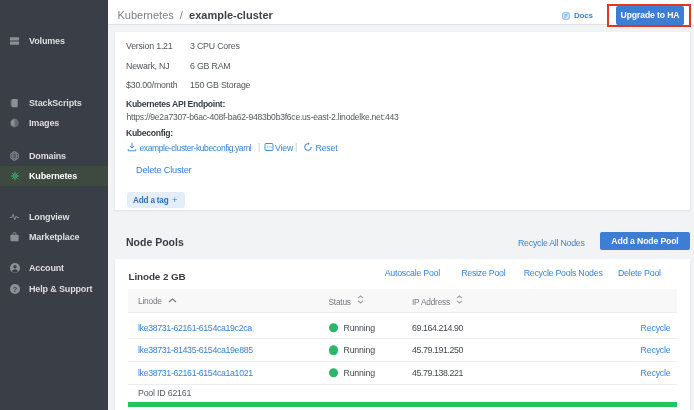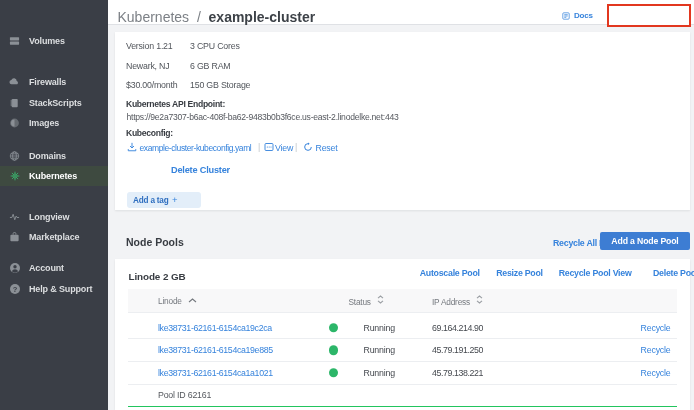--- a/index.html
+++ b/index.html
@@ -11,76 +11,70 @@
   #sidebar { left:0; top:0; width:108px; height:410px; background:#3a3e46; }
   .sitem { position:absolute; left:0; width:108px; height:20px; }
   .sitem .lab { position:absolute; left:29px; top:50%; transform:translateY(-50%);
     font-size:9px; font-weight:700; color:#dcdee0; letter-spacing:-0.15px; white-space:nowrap; }
   .sitem svg { position:absolute; left:9px; top:50%; transform:translateY(-50%); }
   .sitem.active { background:#3e4a40; }
   .sitem.active .lab { color:#fff; }
 
   
   #topbar { left:108px; top:0; width:586px; height:25px; background:#fff; border-bottom:1px solid #dfe1e5; }
-  .crumb { position:absolute; left:9.5px; top:8.5px; font-size:14px; color:#7c8086; white-space:nowrap; }
+  .crumb { position:absolute; left:9.5px; top:8.5px; font-size:11px; color:#7c8086; white-space:nowrap; }
   .crumb b { color:#3d4248; font-weight:700; }
   .docs { position:absolute; left:466px; top:10.5px; font-size:8px; font-weight:700; color:#3683dc; letter-spacing:-0.2px; }
   .redbox { position:absolute; left:499px; top:3.5px; width:84px; height:23px; border:2px solid #e2371f; background:#fff; }
   .bluebtn { position:absolute; background:#3d7dd3; color:#fff; font-weight:700; text-align:center; border-radius:2px; }
   #upg { left:508px; top:6px; width:68px; height:18.5px; font-size:8.6px; line-height:18.5px; letter-spacing:-0.1px;}
 
   
   .card { position:absolute; left:115px; width:575px; background:#fff; box-shadow:0 1px 2px rgba(50,54,60,.10); }
   #card1 { top:32px; height:178px; }
   #card2 { top:259px; height:151px; }
 
   .t { position:absolute; white-space:nowrap; color:#51555b; font-size:8.8px; letter-spacing:-0.2px; }
   .tb { font-weight:700; color:#383c42; }
   .blue { color:#3683dc; }
-  .lnk { color:#3683dc; font-weight:700; font-size:8.8px; letter-spacing:-0.25px;margin-left:35px; }
-
-  
-  #chip { position:absolute; left:12px; top:160px; width:74px; height:16px; background:#e3eef9; border-radius:3px; }
+  .lnk { color:#3683dc; font-weight:400; font-size:8.8px; letter-spacing:-0.25px; }
+
+  
+  #chip { position:absolute; left:12px; top:160px; width:58px; height:16px; background:#e3eef9; border-radius:3px; }
   #chip span { position:absolute; left:6px; top:3.5px; font-size:8.2px; font-weight:700; color:#2f6fc0; letter-spacing:-0.2px; }
   #chip .plus { left:45px; top:2px; color:#3683dc; font-weight:400; font-size:9.5px; letter-spacing:0; }
 
   
   .npool-h { position:absolute; left:126px; top:236px; font-size:10.5px; font-weight:700; color:#383c42; }
 
   
   #tbl { position:absolute; left:13px; top:30px; width:548.5px; }
   .thead { position:relative; height:23px; background:#f8f8f9; }
   .trow { position:relative; height:23px; border-top:1px solid #eceef1; background:#fff; }
   .trow.r1 { height:26px; }
   .trow.r1 .cell, .trow.r1 .dot { top:58%; }
   .trow.r3 { height:22.5px; }
-  .cell { position:absolute; top:50%; transform:translateY(-50%); font-size:8.8px; letter-spacing:-0.2px; white-space:nowrap;margin-left:20px; }
+  .cell { position:absolute; top:50%; transform:translateY(-50%); font-size:8.8px; letter-spacing:-0.2px; white-space:nowrap; }
   .hcell { color:#75797f; font-size:8.3px; }
   .dot { position:absolute; width:9.5px; height:9.5px; border-radius:50%; background:#2cb669; top:50%; transform:translateY(-50%); }
 
   .sort { display:inline-block; vertical-align:1px; margin-left:4px; }
 </style>
 </head>
 <body>
 
 <div id="sidebar" class="abs">
   <div class="sitem" style="top:31px">
       <svg width="11" height="11" viewBox="0 0 12 12">
         <g fill="#8b9096">
           <rect x="1" y="2" width="10" height="3.4" rx="0.5"></rect>
           <rect x="1" y="6.6" width="10" height="3.4" rx="0.5"></rect>
         </g>
       </svg>
       <span class="lab">Volumes</span>
-    </div>
-  <div class="sitem" style="top:72px">
-      <svg width="11" height="11" viewBox="0 0 12 12">
-        <path d="M3 8.5a2.3 2.3 0 01-.4-4.6A3 3 0 018.4 5 2 2 0 019 8.5z" fill="#8b9096"></path>
-      </svg>
-      <span class="lab">Firewalls</span>
     </div>
   <div class="sitem" style="top:113px">
       <svg width="11" height="11" viewBox="0 0 12 12">
         <g fill="#8b9096">
           <circle cx="6" cy="6" r="4.8" opacity="0.55"></circle>
           <path d="M6 2.2a3.8 3.8 0 100 7.6z"></path>
         </g>
       </svg>
       <span class="lab">Images</span>
     </div>
@@ -152,20 +146,21 @@
 <div id="topbar" class="abs">
   <div class="crumb">Kubernetes&nbsp; / &nbsp;<b>example-cluster</b></div>
   <svg class="abs" style="left:453.5px;top:11.5px" width="8" height="8" viewBox="0 0 12 12">
       <g stroke="#3683dc" fill="none" stroke-width="1.1">
         <rect x="1.2" y="1.2" width="9.6" height="9.6" rx="1.5"></rect>
         <path d="M3.4 4h5.2M3.4 6h5.2M3.4 8h3"></path>
       </g>
     </svg>
   <div class="docs">Docs</div>
   <div class="redbox"></div>
+  <div id="upg" class="bluebtn">Upgrade to HA</div>
 </div>
 
 <div id="card1" class="card">
   <div class="t" style="left:11px;top:9px">Version 1.21</div>
   <div class="t" style="left:75px;top:9px">3 CPU Cores</div>
   <div class="t" style="left:11px;top:29px">Newark, NJ</div>
   <div class="t" style="left:75px;top:29px">6 GB RAM</div>
   <div class="t" style="left:11px;top:48px">$30.00/month</div>
   <div class="t" style="left:75px;top:48px">150 GB Storage</div>
 
@@ -208,21 +203,21 @@
 </div>
 
 <div class="npool-h">Node Pools</div>
 <div class="abs lnk" style="left:518px;top:238px">Recycle All Nodes</div>
 <div class="bluebtn abs" style="left:600px;top:231.5px;width:90px;height:18.5px;font-size:8.7px;letter-spacing:-0.15px;line-height:18.5px">Add a Node Pool</div>
 
 <div id="card2" class="card">
   <div class="t tb" style="left:13.5px;top:12px;font-size:9.9px;letter-spacing:-0.1px">Linode 2 GB</div>
   <div class="t lnk" style="left:269.7px;top:8.5px">Autoscale Pool</div>
   <div class="t lnk" style="left:346.2px;top:8.5px">Resize Pool</div>
-  <div class="t lnk" style="left:408.7px;top:8.5px">Recycle Pool View</div>
+  <div class="t lnk" style="left:408.7px;top:8.5px">Recycle Pools Nodes</div>
   <div class="t lnk" style="left:503px;top:8.5px">Delete Pool</div>
 
   <div id="tbl">
     <div class="thead">
       <div class="cell hcell" style="left:10px">Linode <svg class="sort" width="9" height="5" viewBox="0 0 9 5">
             <path d="M1 4l3.5-3 3.5 3" stroke="#75797f" fill="none" stroke-width="1.1"></path>
           </svg></div>
       <div class="cell hcell" style="left:200.5px">Status <svg class="sort" width="7" height="9" viewBox="0 0 7 9">
             <g stroke="#9a9ea3" fill="none" stroke-width="1.1">
               <path d="M1 3.2L3.5 1 6 3.2M1 5.8L3.5 8 6 5.8"></path>
@@ -235,30 +230,30 @@
           </svg></div>
     </div>
     <div class="trow r1">
       <div class="cell blue" style="left:10px;letter-spacing:-0.35px">lke38731-62161-6154ca19c2ca</div>
       <div class="dot" style="left:200.5px"></div>
       <div class="cell" style="left:215.5px;color:#45494f">Running</div>
       <div class="cell" style="left:284px;color:#45494f;letter-spacing:-0.4px">69.164.214.90</div>
       <div class="cell blue" style="right:6px">Recycle</div>
     </div>
     <div class="trow">
-      <div class="cell blue" style="left:10px;letter-spacing:-0.35px">lke38731-62161-6154ca19e885</div>
+      <div class="cell blue" style="left:10px;letter-spacing:-0.35px">lke38731-81435-6154ca19e885</div>
       <div class="dot" style="left:200.5px"></div>
       <div class="cell" style="left:215.5px;color:#45494f">Running</div>
       <div class="cell" style="left:284px;color:#45494f;letter-spacing:-0.4px">45.79.191.250</div>
       <div class="cell blue" style="right:6px">Recycle</div>
     </div>
     <div class="trow r3">
       <div class="cell blue" style="left:10px;letter-spacing:-0.35px">lke38731-62161-6154ca1a1021</div>
       <div class="dot" style="left:200.5px"></div>
       <div class="cell" style="left:215.5px;color:#45494f">Running</div>
       <div class="cell" style="left:284px;color:#45494f;letter-spacing:-0.4px">45.79.138.221</div>
       <div class="cell blue" style="right:6px">Recycle</div>
     </div>
-    <div class="trow" style="border-bottom:1px solid #22c55e">
+    <div class="trow" style="border-bottom:5px solid #22c55e">
       <div class="cell" style="left:10px;color:#55585e">Pool ID 62161</div>
     </div>
   </div>
 </div>
 
 </body></html>

